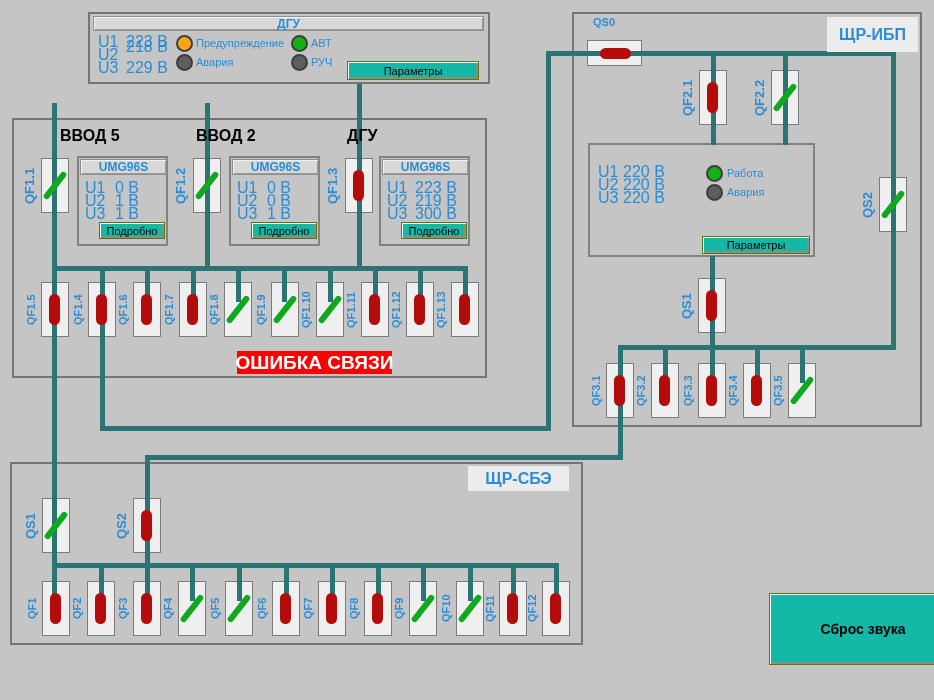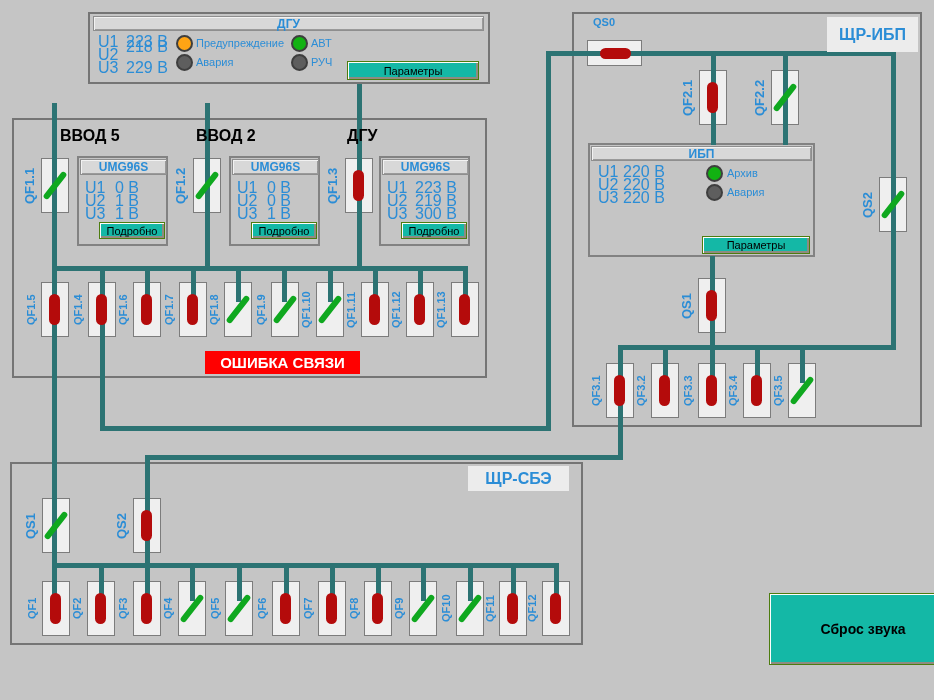--- a/index.html
+++ b/index.html
@@ -37,22 +37,22 @@
   .vlabel { position:absolute; width:18px; height:55px; writing-mode:vertical-rl;
             transform:rotate(180deg); text-align:center; color:#2b8dd6; font-weight:bold;
             font-size:11px; z-index:4; line-height:18px; }
   .vlabel.big { font-size:13px; width:20px; line-height:20px; }
 
   .hlabel { position:absolute; color:#2b8dd6; font-weight:bold; font-size:11px; z-index:4; white-space:nowrap; }
   .black-label { position:absolute; color:#000; font-weight:bold; font-size:16px; z-index:4; white-space:nowrap; }
 
   .title-tag { position:absolute; background:#ececec; color:#2b8dd6; font-weight:bold; font-size:16px;
                display:flex; align-items:center; justify-content:center; z-index:4; white-space:nowrap; }
-  .err-tag { position:absolute; background:#ff0000; color:#ffffff; font-weight:bold; font-size:15px;
-             display:flex; align-items:center; justify-content:center; z-index:4; white-space:nowrap; }
+  .err-tag { position:absolute; background:#ff0000; color:#ffffff; font-weight:bold; font-size:19px;
+             display:flex; align-items:center; justify-content:center; z-index:4; white-space:nowrap;margin-left:32px; }
 
   .btn { position:absolute; background:#14b8a6; border:1px solid #4d7c0f;
          box-shadow:inset 1px 1px 0 #fdfdfd, inset -2px -2px 0 #8f8b80;
          color:#000; font-size:11px; display:flex; align-items:center; justify-content:center;
          z-index:4; box-sizing:border-box; cursor:default; white-space:nowrap; }
   .btn.big { font-size:14px; font-weight:bold; flex-direction:column; line-height:21px; }
 </style>
 </head>
 <body>
 
@@ -74,29 +74,28 @@
   <span class="ledlabel" style="left:196px;top:37px">Предупреждение</span>
   <div class="led" style="left:176px;top:54px" data-led="gray"></div>
   <span class="ledlabel" style="left:196px;top:56px">Авария</span>
   <div class="led" style="left:291px;top:35px" data-led="green"></div>
   <span class="ledlabel" style="left:311px;top:37px">АВТ</span>
   <div class="led" style="left:291px;top:54px" data-led="gray"></div>
   <span class="ledlabel" style="left:311px;top:56px">РУЧ</span>
   <div class="btn" style="left:347px;top:61px;width:132px;height:19px">Параметры</div>
 
   <div class="iobox" style="left:588px;top:143px;width:227px;height:114px"></div>
-  <div class="titlebar" style="left:591px;top:146px;width:219px;height:13px">ИБП</div>
   <span class="un" style="left:598px;top:163px">U1</span>
   <span class="uv" style="left:623px;top:163px">220 В</span>
   <span class="un" style="left:598px;top:176px">U2</span>
   <span class="uv" style="left:623px;top:176px">220 В</span>
   <span class="un" style="left:598px;top:189px">U3</span>
   <span class="uv" style="left:623px;top:189px">220 В</span>
   <div class="led" style="left:706px;top:165px" data-led="green"></div>
-  <span class="ledlabel" style="left:727px;top:167px">Архив</span>
+  <span class="ledlabel" style="left:727px;top:167px">Работа</span>
   <div class="led" style="left:706px;top:184px" data-led="gray"></div>
   <span class="ledlabel" style="left:727px;top:186px">Авария</span>
   <div class="btn" style="left:702px;top:236px;width:108px;height:18px">Параметры</div>
 
   <div class="iobox" style="left:77px;top:156px;width:91px;height:90px"></div>
   <div class="titlebar" style="left:80px;top:159px;width:85px;height:14px">UMG96S</div>
   <span class="un" style="left:85px;top:179px">U1</span>
   <span class="uv" style="left:115px;top:179px">0 В</span>
   <span class="un" style="left:85px;top:192px">U2</span>
   <span class="uv" style="left:115px;top:192px">1 В</span>

